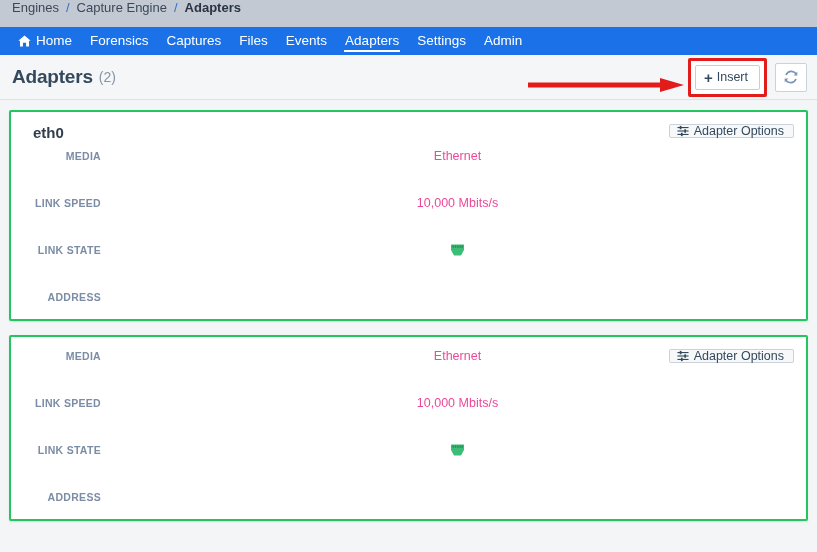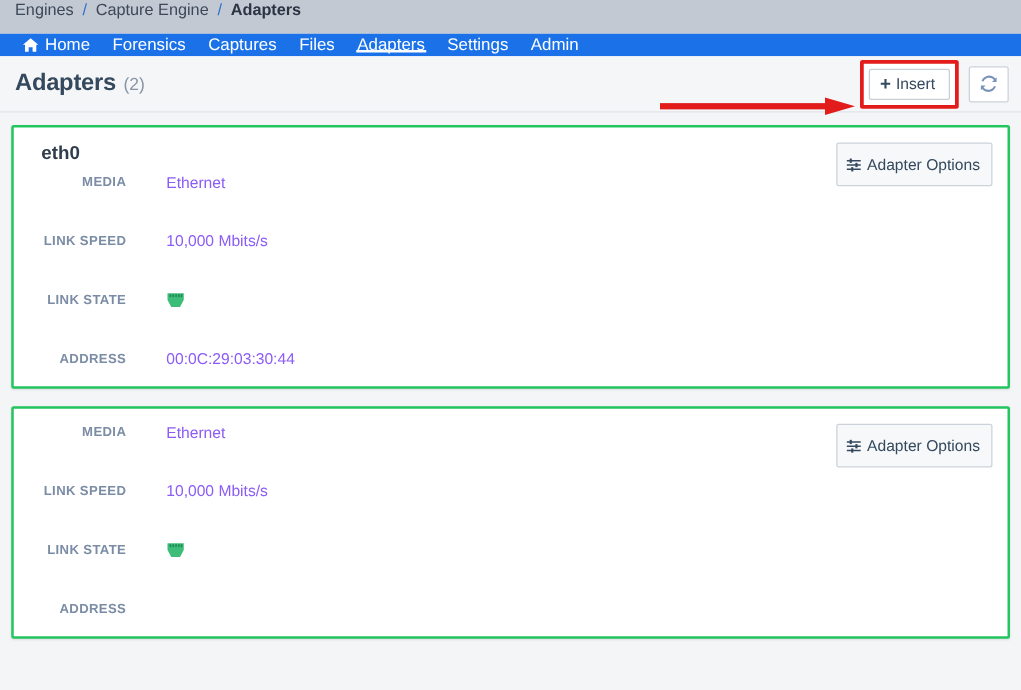--- a/index.html
+++ b/index.html
@@ -35,21 +35,21 @@
   .crumb.link { color: #3c4858; }
   .crumb.current { color: #2b3443; font-weight: bold; }
   .crumb-sep {
     color: #2f6fd0;
     margin: 0 7px;
     font-size: 13px;
   }
 
   
   .navbar {
-    height: 18px;
+    height: 28px;
     background: #1b72e8;
     display: flex;
     align-items: stretch;
     padding-left: 9px;
     box-sizing: border-box;
   }
   .nav-item {
     color: #ffffff;
     font-size: 13.5px;
     display: flex;
@@ -194,29 +194,30 @@
     text-align: right;
     font-size: 10.5px;
     font-weight: bold;
     color: #7b8ca5;
     letter-spacing: 0.3px;
     text-transform: uppercase;
     line-height: 15px;
   }
   .prop-value {
     font-size: 12.5px;
-    color: #8b5cf6;
+    color: #ec4899;
     line-height: 15px;
+    text-align: center;
   }
   .prop-value.icon-value { line-height: 0; }
   .adapter-options-btn {
     position: absolute;
     top: 12px;
     right: 12px;
-    height: 35px;
+    height: 14px;
     padding: 0 9px 0 7px;
     background: #f7f8f9;
     border: 1px solid #ccd2da;
     color: #34495e;
   }
   .sliders-icon { margin-right: 5px; line-height: 0; display: inline-block; }
 </style>
 </head>
 <body>
 
@@ -245,20 +246,23 @@
 
   <div class="nav-item">
     <span class="nav-label">Captures</span>
   </div>
 
   <div class="nav-item">
     <span class="nav-label">Files</span>
   </div>
 
 
+  <div class="nav-item">
+    <span class="nav-label">Events</span>
+  </div>
 
   <div class="nav-item active">
     <span class="nav-label">Adapters</span>
   </div>
 
   <div class="nav-item">
     <span class="nav-label">Settings</span>
   </div>
 
   <div class="nav-item">
@@ -331,21 +335,20 @@
             <rect x="2.6" y="1.4" width="1.3" height="2.3" fill="#1f8a55"></rect>
             <rect x="4.9" y="1.4" width="1.3" height="2.3" fill="#1f8a55"></rect>
             <rect x="7.2" y="1.4" width="1.3" height="2.3" fill="#1f8a55"></rect>
             <rect x="9.5" y="1.4" width="1.3" height="2.3" fill="#1f8a55"></rect>
             <rect x="11.6" y="1.4" width="1.3" height="2.3" fill="#1f8a55"></rect>
           </svg>
         </span>
       </div>
 
       <div class="prop-label">ADDRESS</div>
-      <div class="prop-value">00:0C:29:03:30:44</div>
     </div>
   </div>
 
   <div class="card">
 
     <button class="btn adapter-options-btn">
       <span class="sliders-icon">
         <svg width="12" height="12" viewBox="0 0 14 14">
           <line x1="0.5" y1="3" x2="13.5" y2="3" stroke="#34495e" stroke-width="1.3"></line>
           <line x1="0.5" y1="7" x2="13.5" y2="7" stroke="#34495e" stroke-width="1.3"></line>

